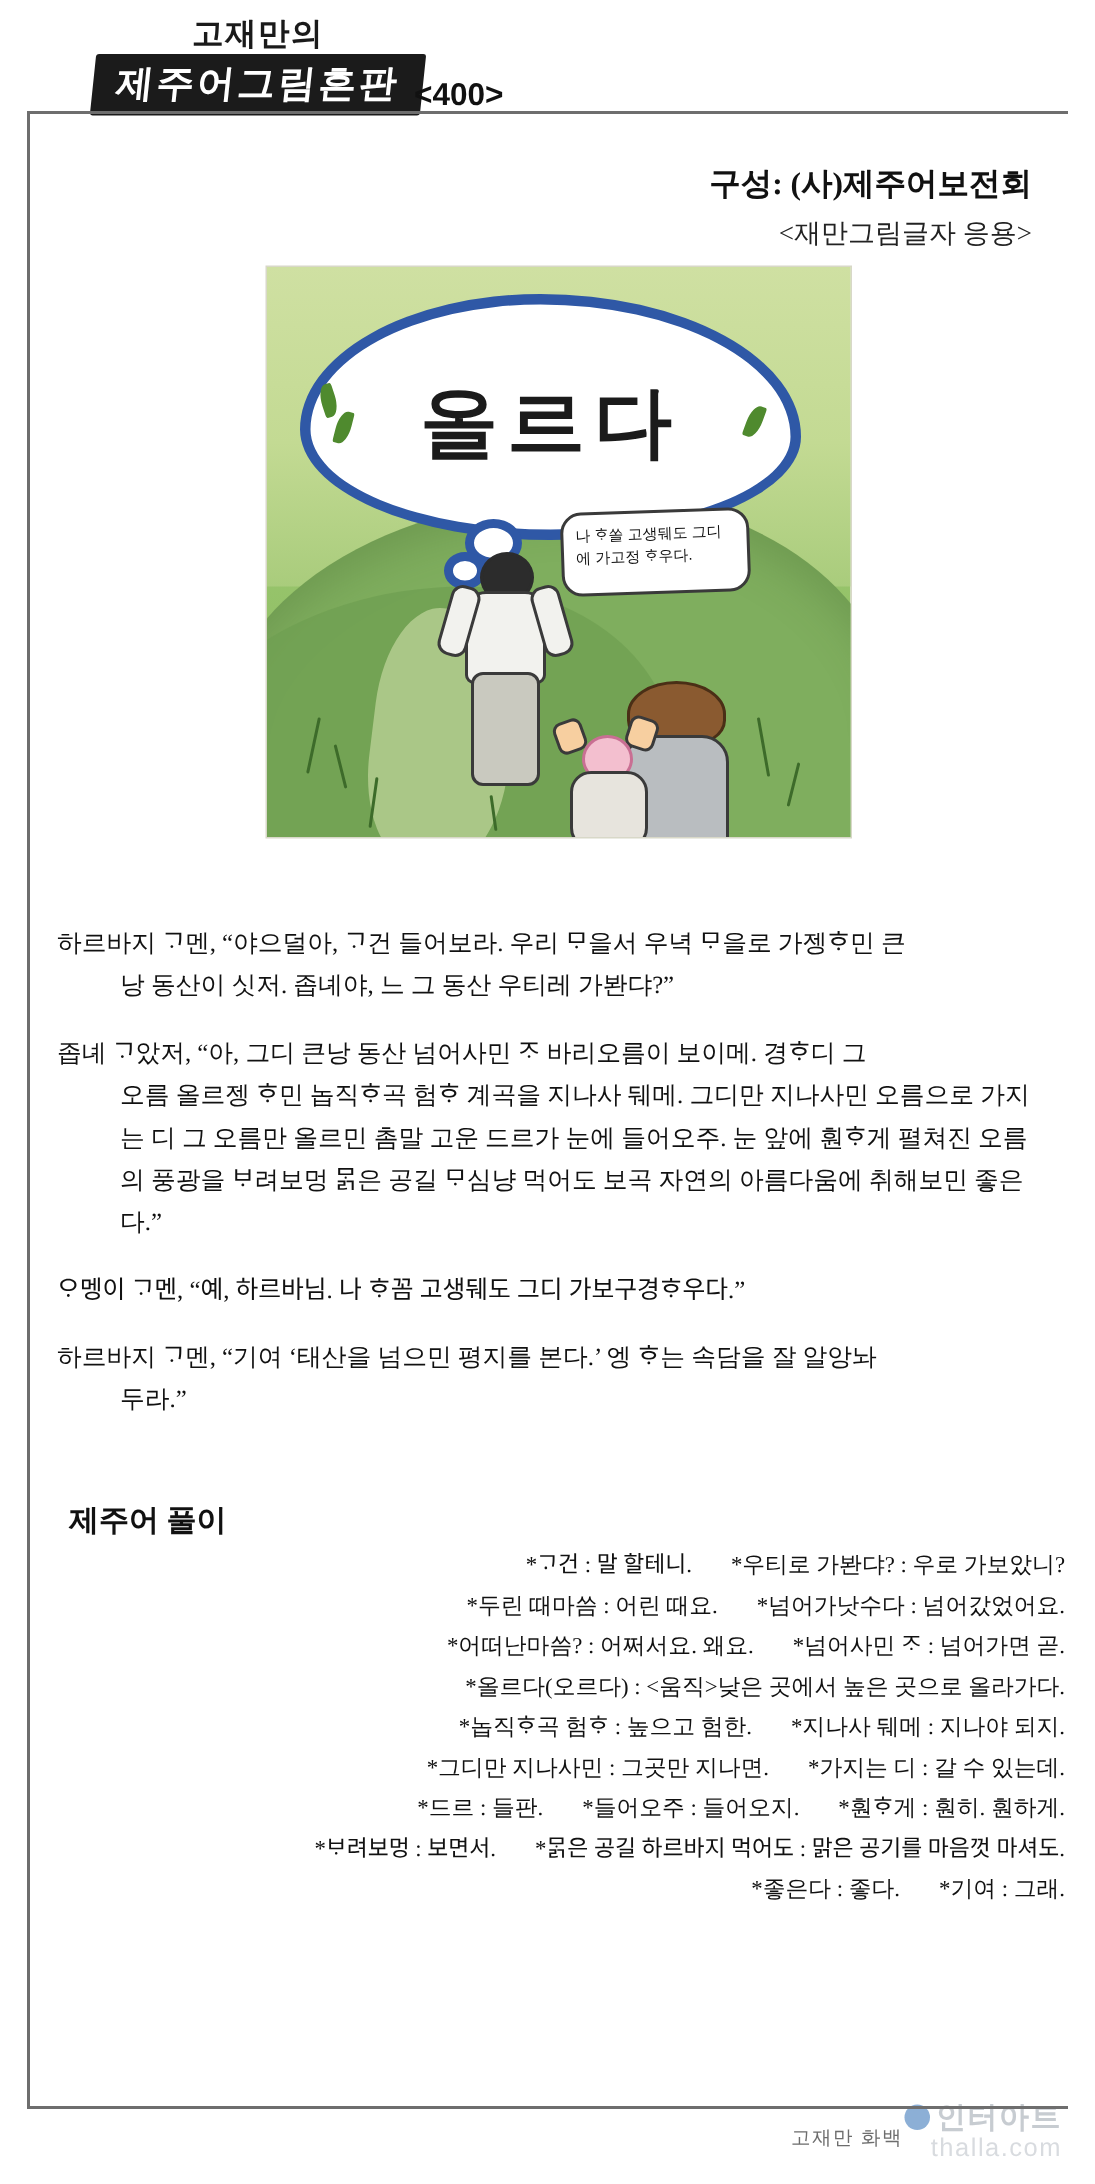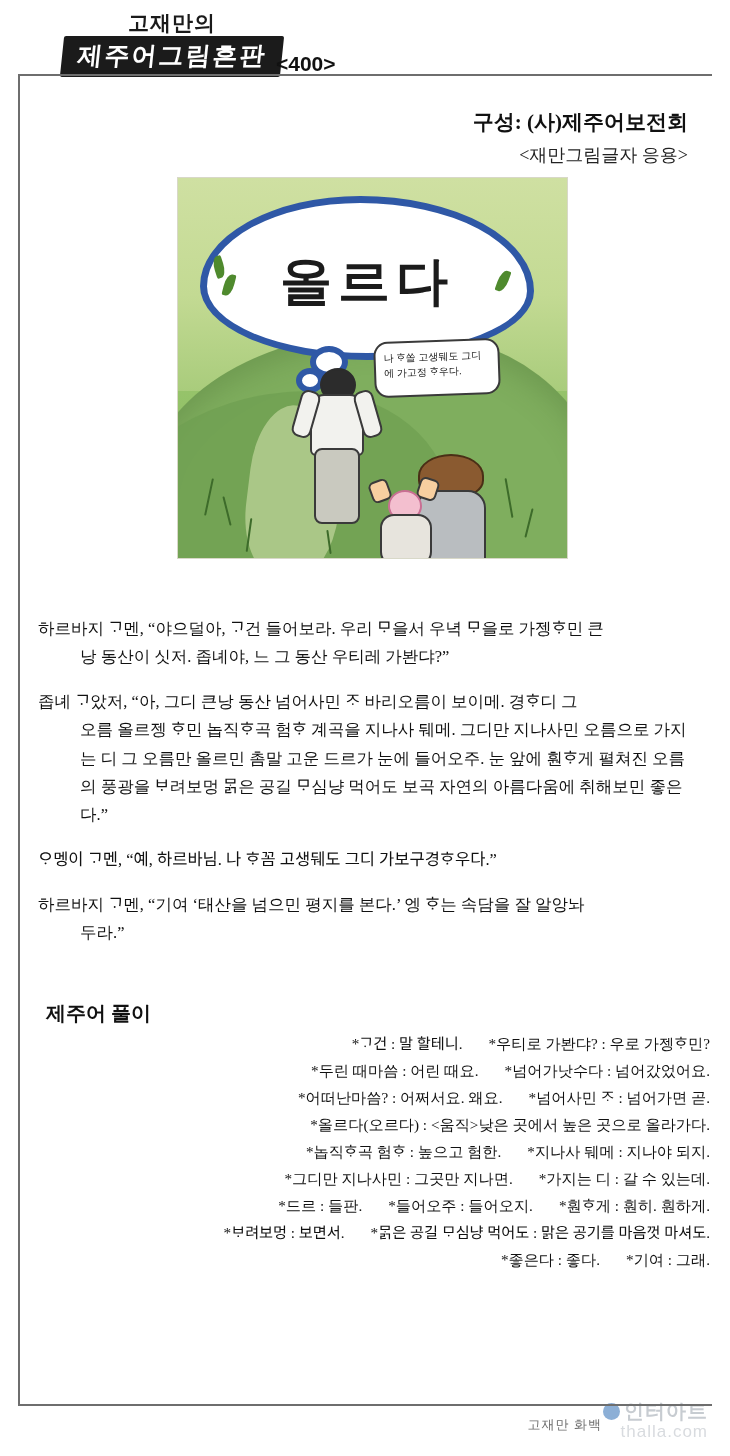--- a/index.html
+++ b/index.html
@@ -400,42 +400,42 @@
   <p class="para">
     <span>하르바지 ᄀᆞ멘, “기여 ‘태산을 넘으민 평지를 본다.’ 엥 ᄒᆞ는 속담을 잘 알앙놔</span>
     <span class="cont">두라.”</span>
   </p>
 </div>
 
 <div class="gloss-title">제주어 풀이</div>
 
 <div class="gloss-body">
   <div class="gloss-line">
-    <span>*ᄀᆞ건 : 말 할테니.</span><span class="gap"></span><span>*우티로 가봔댜? : 우로 가젱ᄒᆞ민?</span>
+    <span>*ᄀᆞ건 : 말 할테니.</span><span class="gap"></span><span>*우티로 가봔댜? : 우로 가보았니?</span>
   </div>
   <div class="gloss-line">
     <span>*두린 때마씀 : 어린 때요.</span><span class="gap"></span><span>*넘어가낫수다 : 넘어갔었어요.</span>
   </div>
   <div class="gloss-line">
     <span>*어떠난마씀? : 어쩌서요. 왜요.</span><span class="gap"></span><span>*넘어사민 ᄌᆞ : 넘어가면 곧.</span>
   </div>
   <div class="gloss-line">
     <span>*올르다(오르다) : &lt;움직&gt;낮은 곳에서 높은 곳으로 올라가다.</span>
   </div>
   <div class="gloss-line">
     <span>*놉직ᄒᆞ곡 험ᄒᆞ : 높으고 험한.</span><span class="gap"></span><span>*지나사 뒈메 : 지나야 되지.</span>
   </div>
   <div class="gloss-line">
     <span>*그디만 지나사민 : 그곳만 지나면.</span><span class="gap"></span><span>*가지는 디 : 갈 수 있는데.</span>
   </div>
   <div class="gloss-line">
     <span>*드르 : 들판.</span><span class="gap"></span><span>*들어오주 : 들어오지.</span><span class="gap"></span><span>*훤ᄒᆞ게 : 훤히. 훤하게.</span>
   </div>
   <div class="gloss-line">
-    <span>*ᄇᆞ려보멍 : 보면서.</span><span class="gap"></span><span>*ᄆᆞᆰ은 공길 ᄆᆞ심냥 먹어도 : 맑은 공기를 마음껏 마셔도.</span>
+    <span>*ᄇᆞ려보멍 : 보면서.</span><span class="gap"></span><span>*ᄆᆞᆰ은 공길 하르바지 먹어도 : 맑은 공기를 마음껏 마셔도.</span>
   </div>
   <div class="gloss-line">
     <span>*좋은다 : 좋다.</span><span class="gap"></span><span>*기여 : 그래.</span>
   </div>
 </div>
 
 <div class="signature">고재만 화백</div>
 
 <div class="watermark">
   <div class="wm-top"><span class="wm-globe"></span><span>인터아트</span></div>

